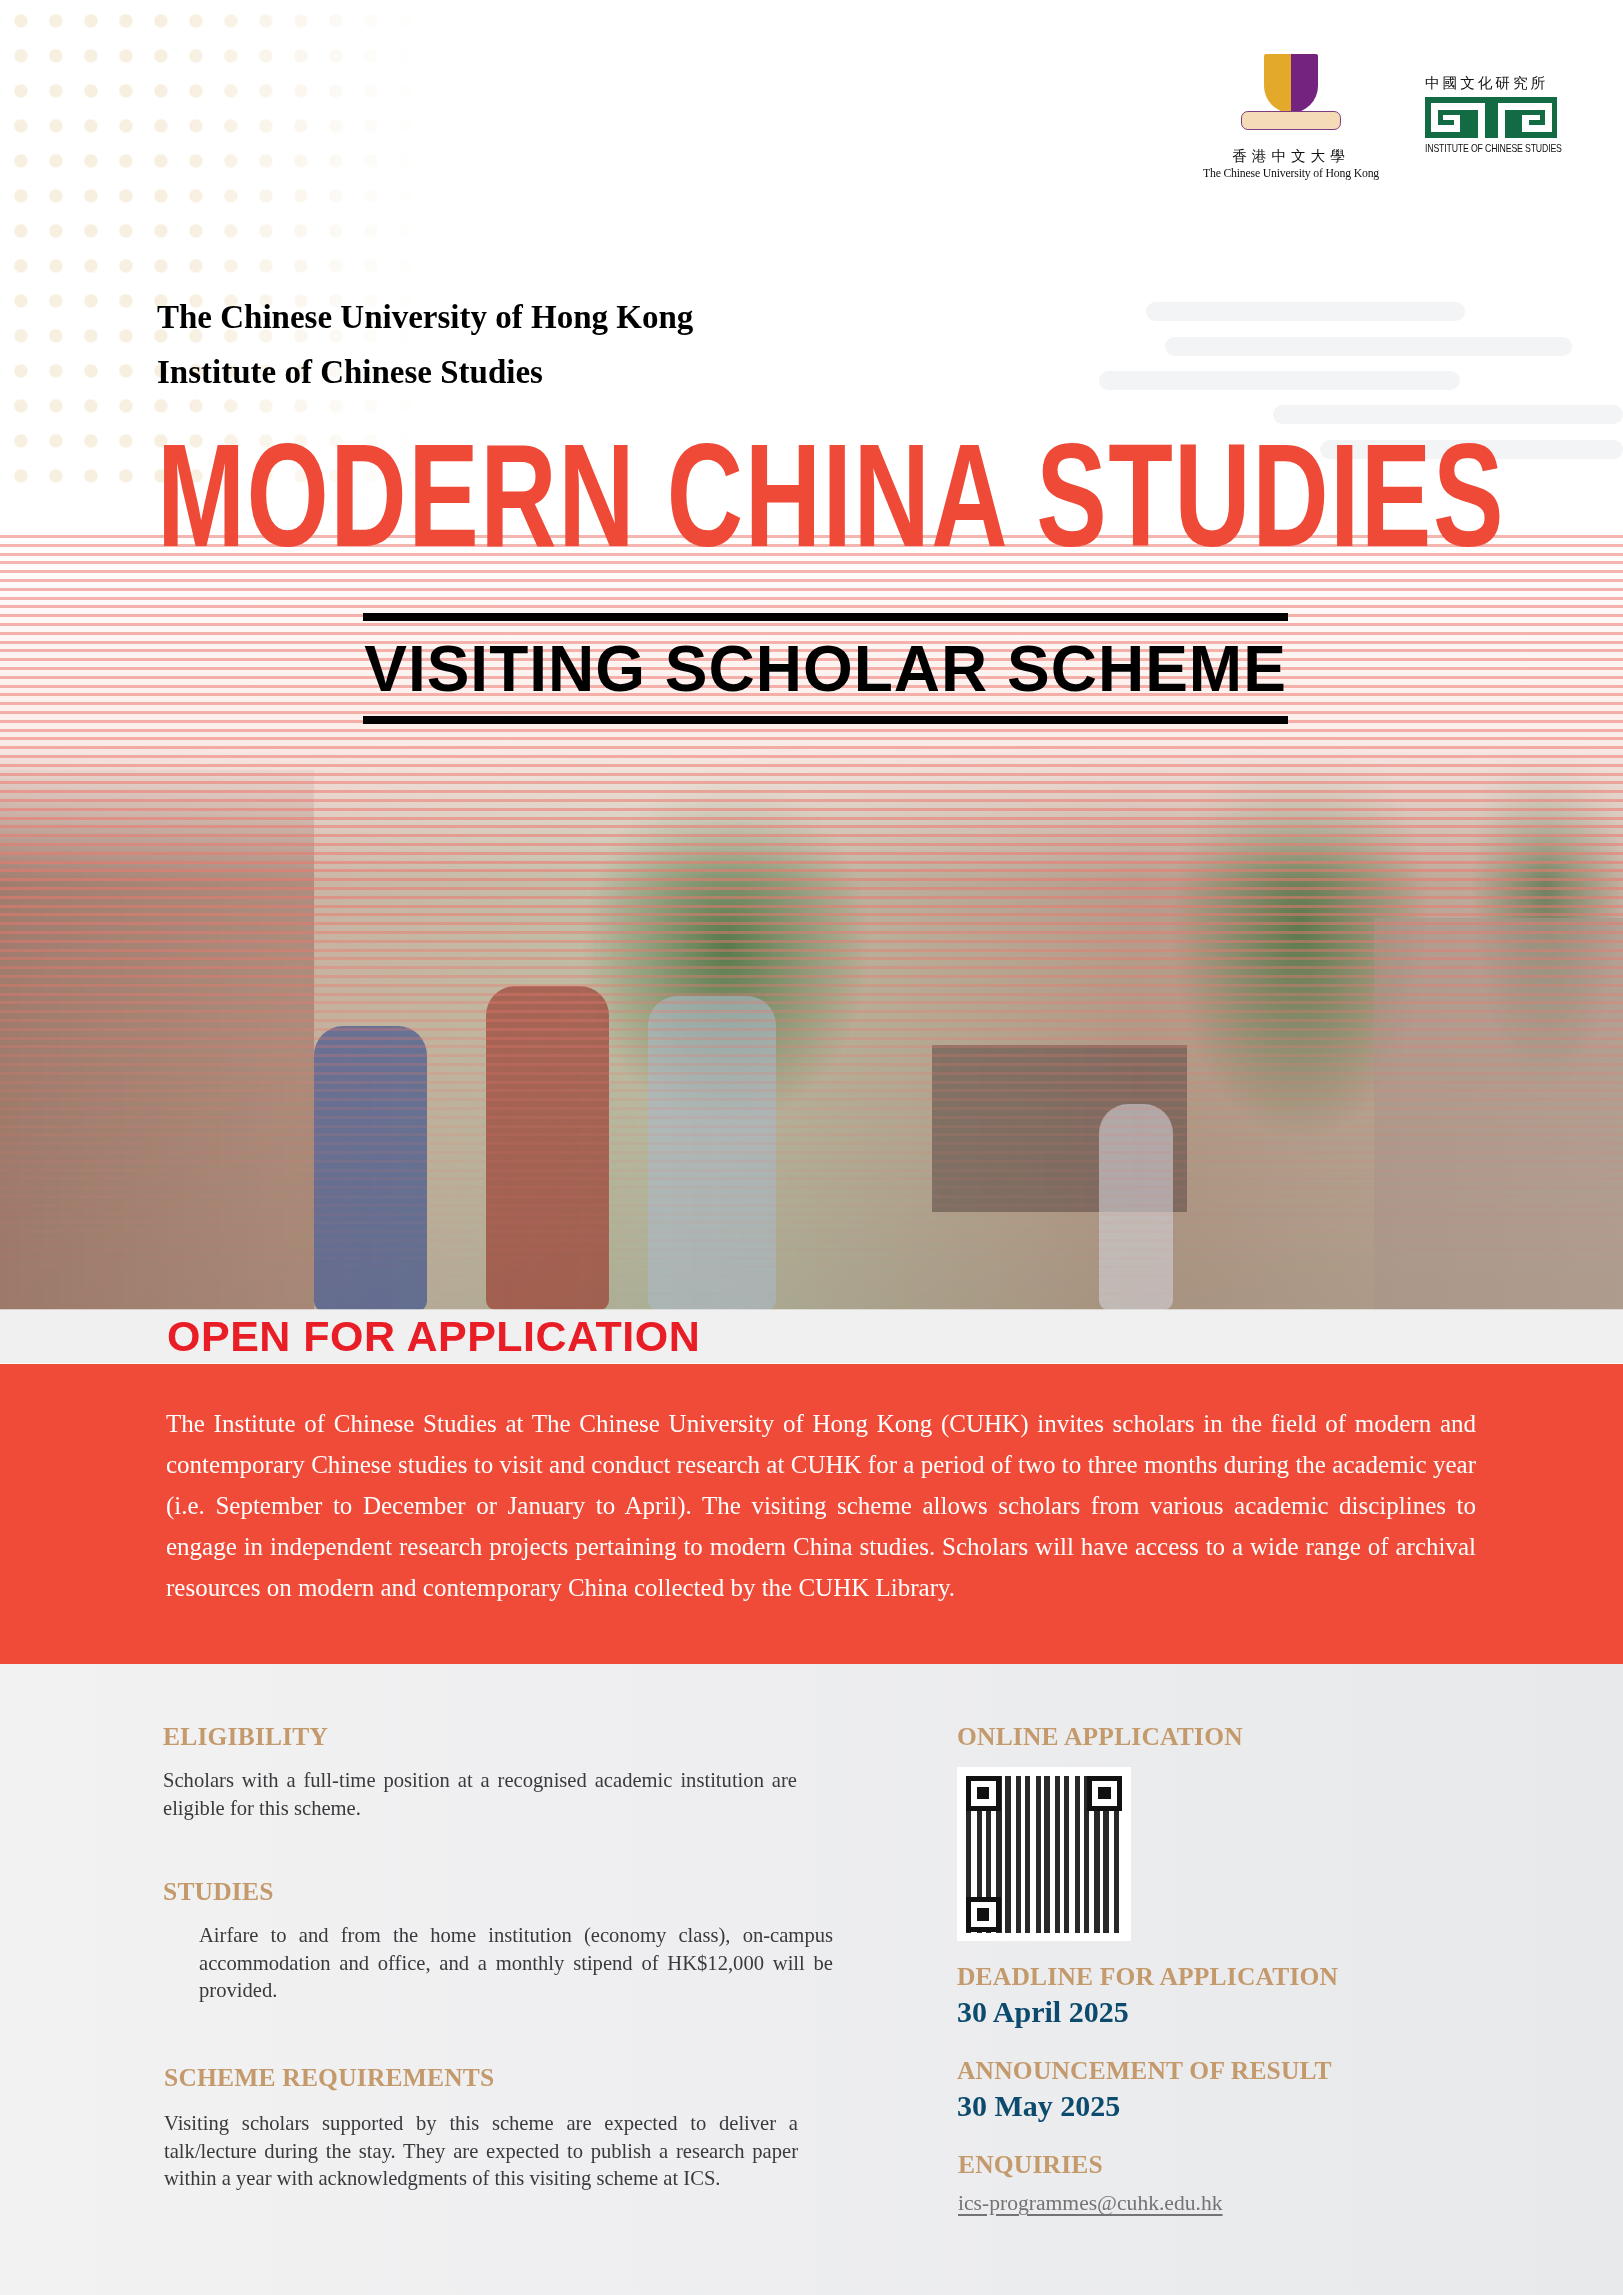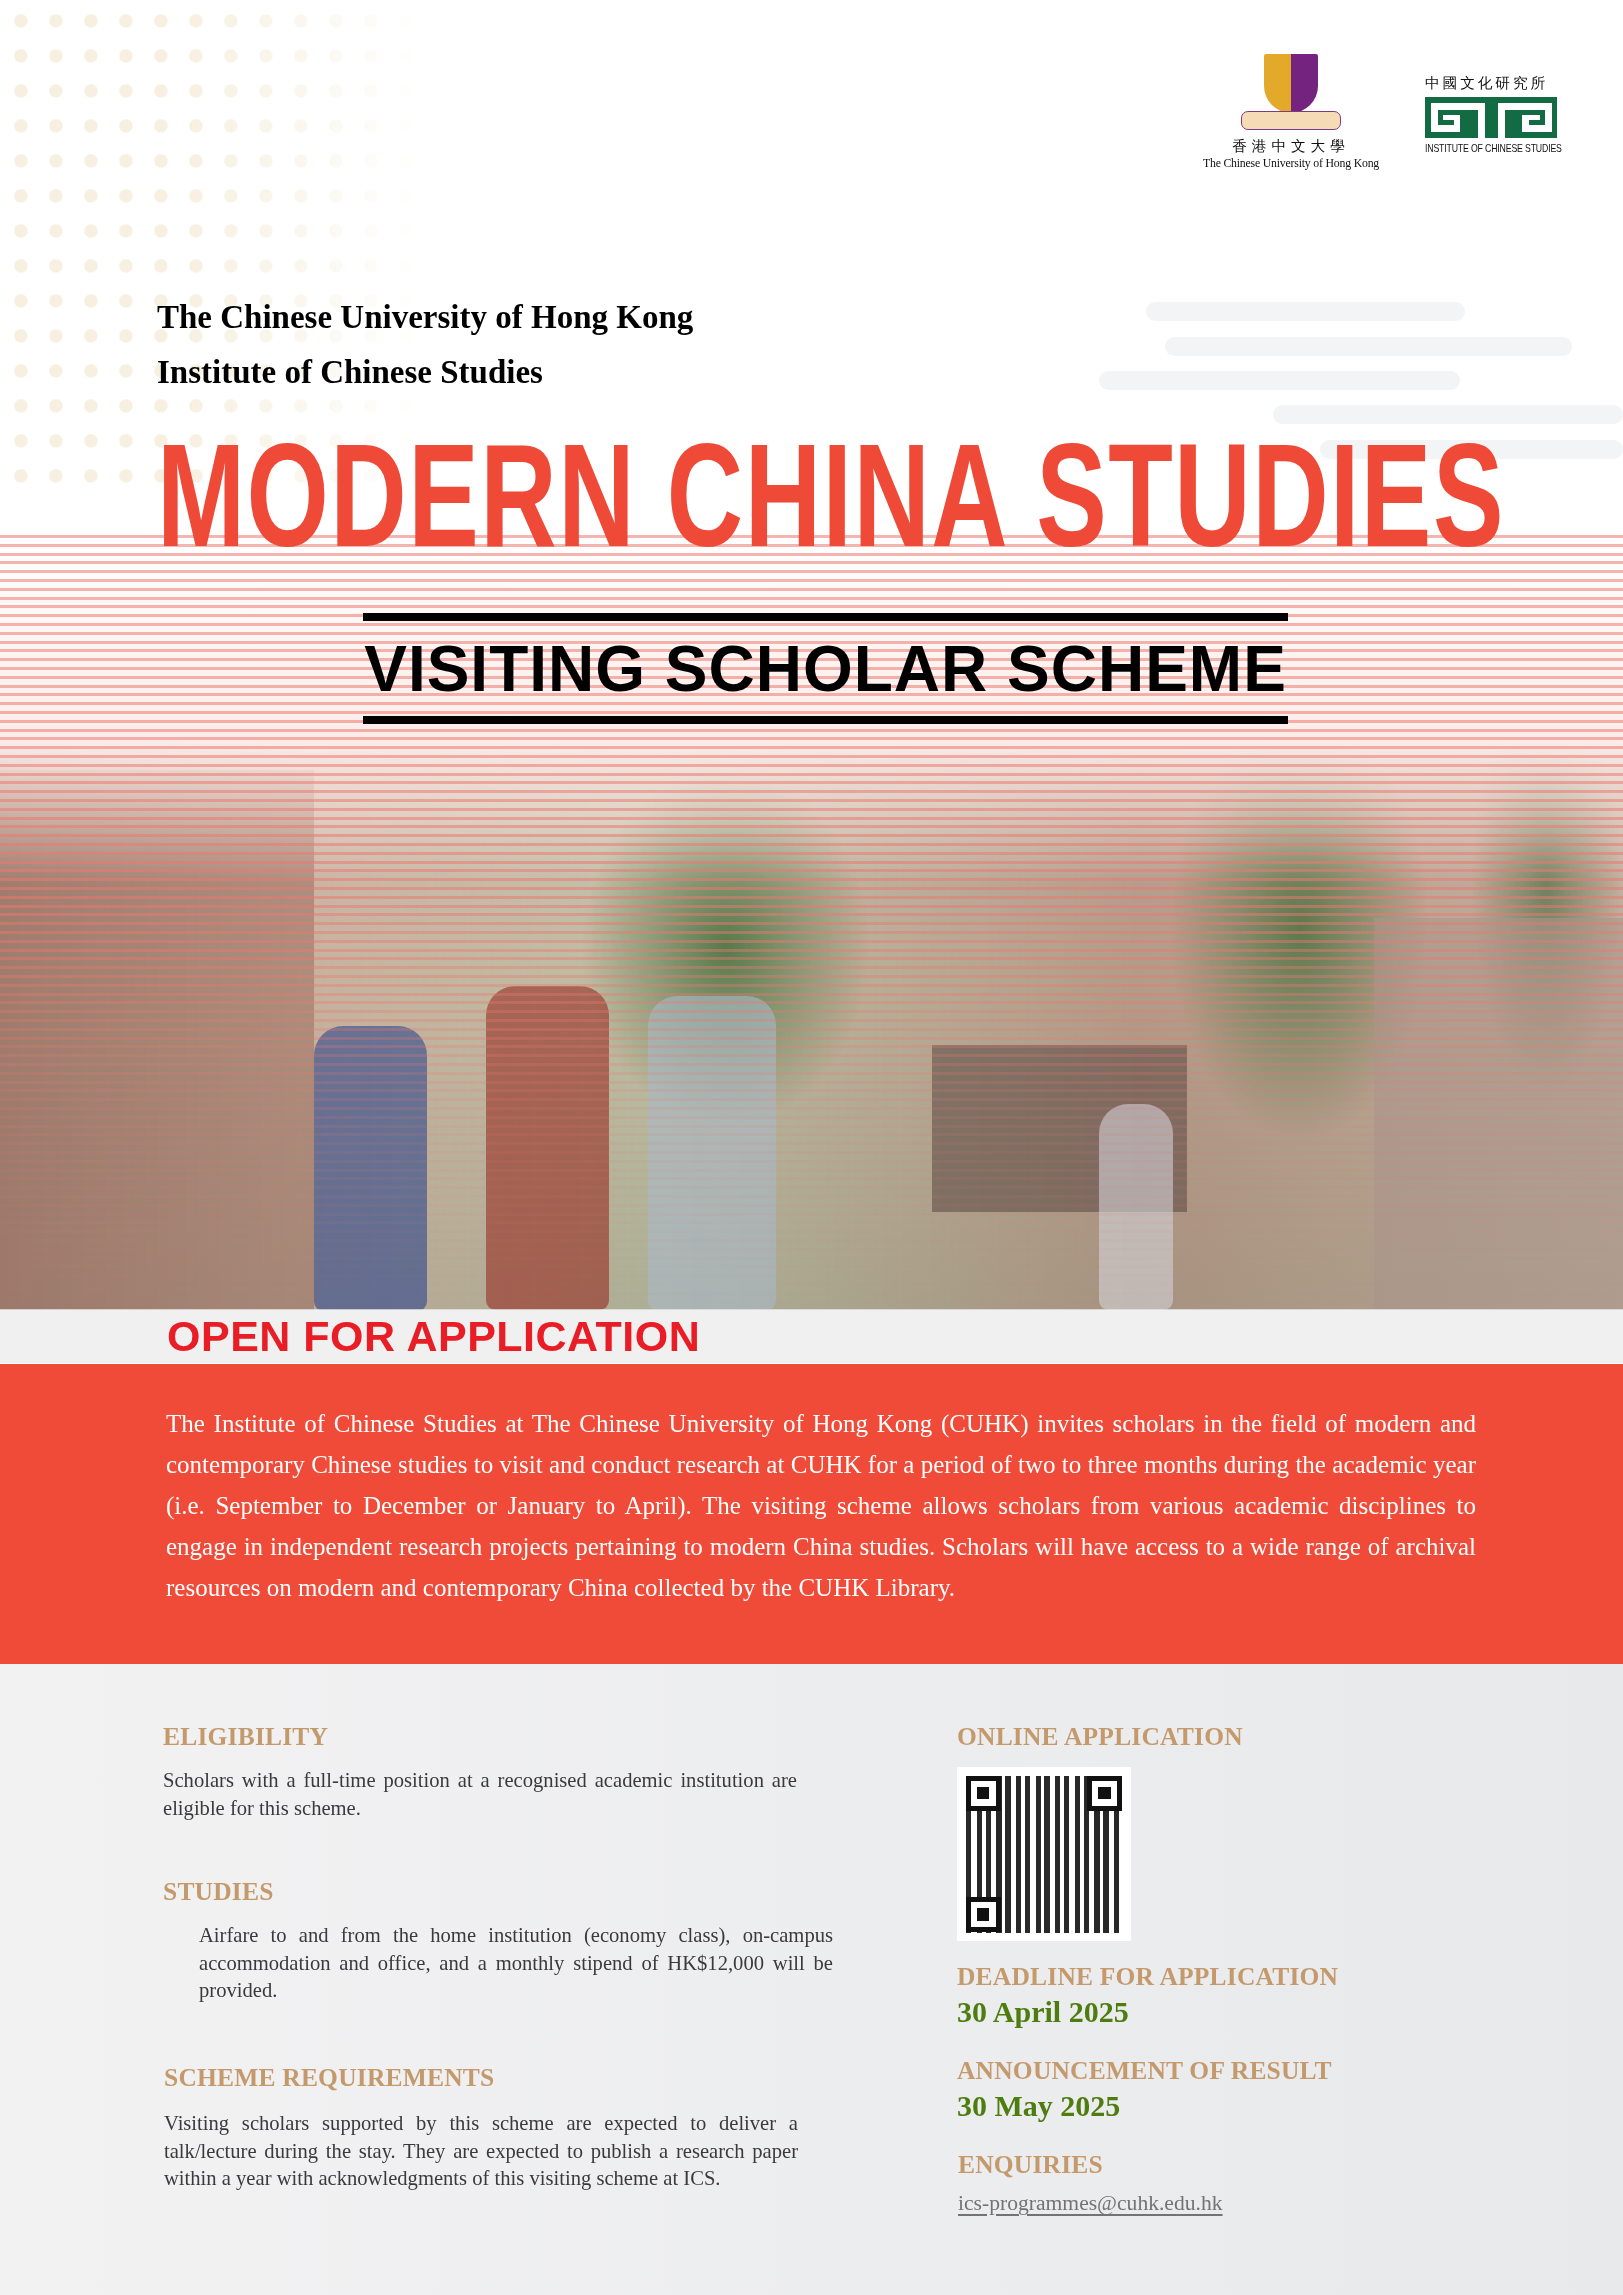--- a/index.html
+++ b/index.html
@@ -14,21 +14,21 @@
 
   
   .cloud { position: absolute; background: #f3f4f5; border-radius: 9.8px; height: 18.6px; }
 
   
   .logo-cuhk { position: absolute; left: 1183px; top: 54px; width: 216px; height: 123px; text-align: center; }
   .shield { width: 54px; height: 64px; margin: 0 auto; position: relative; }
   .shield .half-l { position: absolute; left: 0; top: 0; width: 27px; height: 59px; background: #e3a92b; border-radius: 2px 0 0 27px; }
   .shield .half-r { position: absolute; right: 0; top: 0; width: 27px; height: 59px; background: #74237f; border-radius: 0 2px 27px 0; }
   .scroll { width: 98px; height: 16.7px; margin: -6.9px auto 0; background: #f6dcb6; border: 1px solid #7d3b85; border-radius: 6.9px; position: relative; }
-  .cuhk-zh { font-size: 14.7px; letter-spacing: 4.9px; color: #111; margin-top: 7px; }
+  .cuhk-zh { font-size: 14.7px; letter-spacing: 4.9px; color: #111; margin-top: 17px; }
   .cuhk-en { font-size: 11.8px; color: #111; letter-spacing: -0.2px; }
 
   .logo-ics { position: absolute; left: 1425px; top: 74px; width: 132px; height: 88px; }
   .ics-zh { font-size: 14.7px; color: #111; letter-spacing: 2.9px; text-align: left; }
   .ics-mark { margin-top: 3.9px; width: 132px; height: 41px; background: #136b44; position: relative; }
   .ics-mark .in { position: absolute; background: #fff; }
   .ics-en { font-family: "Liberation Sans", sans-serif; font-size: 10.3px; color: #111; margin-top: 4.9px; letter-spacing: -0.2px; transform: scaleX(0.85); transform-origin: left; white-space: nowrap; }
 
   .institution { position: absolute; left: 157px; top: 290px; font-family: "Liberation Serif", serif; font-weight: bold; font-size: 33px; line-height: 55px; color: #000; }
 
@@ -56,21 +56,21 @@
 
   .open-band { position: absolute; left: 0; top: 1309px; width: 1623px; height: 54px; background: rgba(235,235,235,0.75); }
   .open-label { position: absolute; left: 167px; top: 1311px; font-family: "Liberation Sans", sans-serif; font-weight: bold; font-size: 43px; line-height: 51px; color: #e81d25; letter-spacing: 0.5px; }
 
   .intro { position: absolute; left: 0; top: 1364px; width: 1623px; height: 300px; background: #f04b38; }
   .intro p { position: absolute; left: 166px; top: 39px; width: 1310px; margin: 0; font-family: "Liberation Serif", serif; font-size: 25px; line-height: 41px; color: #ffffff; text-align: justify; }
 
   .lower { position: absolute; left: 0; top: 1664px; width: 1623px; height: 631px; background: linear-gradient(to right, #f2f2f3, #e8e9eb); }
   .sec-head { position: absolute; font-family: "Liberation Serif", serif; font-weight: bold; font-size: 25.5px; color: #c49a6c; letter-spacing: 0.2px; }
   .sec-body { position: absolute; font-family: "Liberation Serif", serif; font-size: 20.6px; line-height: 27.5px; color: #3a3a3c; text-align: justify; }
-  .date { position: absolute; font-family: "Liberation Serif", serif; font-weight: bold; font-size: 30px; color: #4d7c0f; }
+  .date { position: absolute; font-family: "Liberation Serif", serif; font-weight: bold; font-size: 30px; color: #0c4a6e; }
   .email { position: absolute; font-family: "Liberation Serif", serif; font-size: 21.6px; color: #737373; text-decoration: underline; text-underline-offset: 3.9px; }
 
   .qr { position: absolute; left: 957px; top: 1767px; width: 174px; height: 174px; background: #fff; }
   .qr-grid { position: absolute; left: 8.8px; top: 8.8px; width: 157px; height: 157px;
     background:
       repeating-linear-gradient(90deg, #111 0 5.4px, transparent 5.4px 10.8px, #111 10.8px 16px, transparent 16px 19.6px),
       repeating-linear-gradient(0deg, transparent 0 4.4px, #fff 4.4px 7.9px, transparent 7.9px 13.2px);
     opacity: 0.9; }
   .finder { position: absolute; width: 35px; height: 35px; border: 5.4px solid #111; background: #fff; box-sizing: border-box; }
   .finder::after { content: ""; position: absolute; left: 5.9px; top: 5.9px; width: 12.8px; height: 12.8px; background: #111; }

